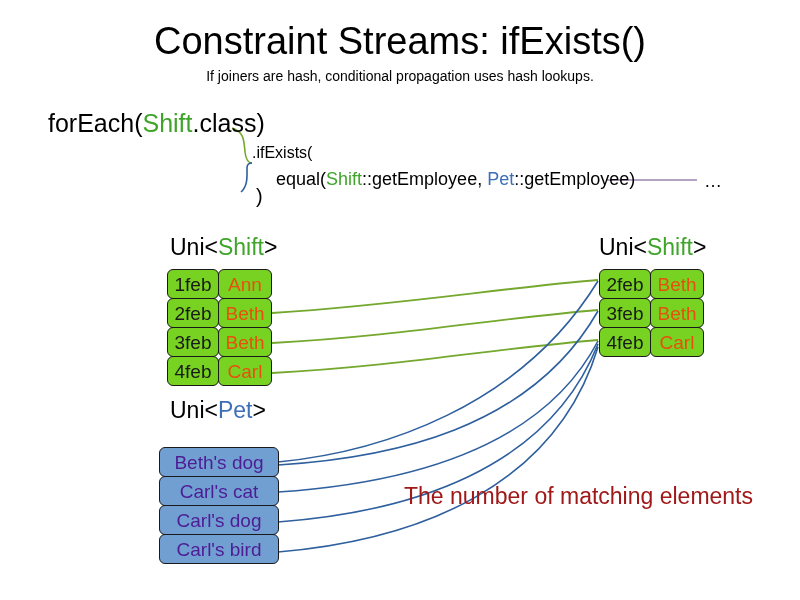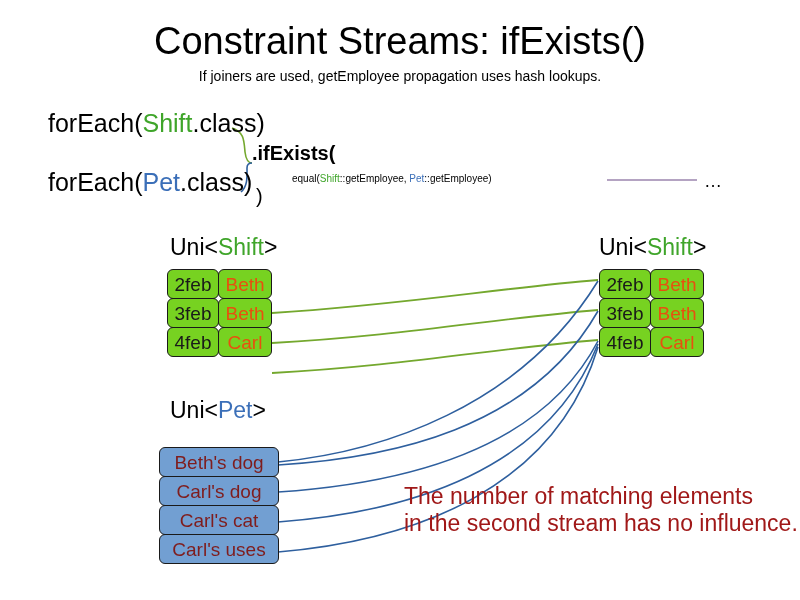--- a/index.html
+++ b/index.html
@@ -48,26 +48,26 @@
   }
   .code-line {
     position: absolute;
     font-size: 25px;
     line-height: 24px;
     white-space: nowrap;
     color: #000000;
   }
   #code-shift { left: 48px; top: 111px; }
   #code-pet   { left: 48px; top: 170px; }
-  #code-ifexists { left: 252px; top: 141px; font-size: 20px; font-weight: bold; }
+  #code-ifexists { left: 252px; top: 141px; font-size: 16px; }
   #code-equal {
     position: absolute;
-    left: 292px;
+    left: 276px;
     top: 170px;
-    font-size: 10px;
+    font-size: 18px;
     line-height: 18px;
     white-space: nowrap;
     color: #000000;
   }
   #code-closeparen {
     position: absolute;
     left: 256px;
     top: 184px;
     font-size: 20px;
     line-height: 24px;
@@ -112,21 +112,21 @@
     align-items: center;
     justify-content: center;
     font-size: 19px;
     line-height: 19px;
     overflow: hidden;
   }
   .cell.green { background: #77d221; }
   .cell.blue  { background: #729fd2; }
   .cell.date  { color: #1a1a1a; }
   .cell.name  { color: #e8500f; }
-  .cell.pet   { color: #7f1d1d; }
+  .cell.pet   { color: #4c1d95; }
 
   #stack-shift-left  { left: 167px; top: 269px; }
   #stack-shift-right { left: 599px; top: 269px; }
   #stack-pet         { left: 159px; top: 447px; }
 
   #stack-shift-left .cell.date,
   #stack-shift-right .cell.date { width: 52px; }
   #stack-shift-left .cell.name,
   #stack-shift-right .cell.name { width: 54px; margin-left: -1px; }
   #stack-pet .cell.pet { width: 120px; }
@@ -159,45 +159,46 @@
     <path d="M 272 373 C 400 366, 500 348, 598 340" fill="none" stroke="#74a82e" stroke-width="1.8"></path>
 
     <path d="M 278 462 C 380 452, 520 408, 598 281" fill="none" stroke="#2e5f9e" stroke-width="1.6"></path>
     <path d="M 278 465 C 390 458, 530 430, 598 311" fill="none" stroke="#2e5f9e" stroke-width="1.6"></path>
     <path d="M 278 492 C 400 484, 540 452, 598 341" fill="none" stroke="#2e5f9e" stroke-width="1.6"></path>
     <path d="M 278 522 C 410 512, 548 470, 598 344" fill="none" stroke="#2e5f9e" stroke-width="1.6"></path>
     <path d="M 278 552 C 420 540, 556 486, 598 347" fill="none" stroke="#2e5f9e" stroke-width="1.6"></path>
   </svg>
 
   <div class="title">Constraint Streams: ifExists()</div>
-  <div class="subtitle">If joiners are used, getEmployee propagation uses hash lookups.</div>
+  <div class="subtitle">If joiners are hash, conditional propagation uses hash lookups.</div>
 
   <div class="code-line" id="code-shift">
     <span>forEach(</span><span class="kw-shift">Shift</span><span>.class)</span>
   </div>
 
-  <div class="code-line" id="code-pet">
-    <span>forEach(</span><span class="kw-pet">Pet</span><span>.class)</span>
-  </div>
 
   <div class="code-line" id="code-ifexists">.ifExists(</div>
 
   <div id="code-equal">
     <span>equal(</span><span class="kw-shift">Shift</span><span>::getEmployee</span><span>, </span><span class="kw-pet">Pet</span><span>::getEmployee</span><span>)</span>
   </div>
 
   <div id="code-closeparen">)</div>
   <div id="ellipsis">…</div>
 
   <div class="stream-label" id="label-shift-left">
     <span>Uni&lt;</span><span class="kw-shift">Shift</span><span>&gt;</span>
   </div>
 
   <div class="stack" id="stack-shift-left">
     <div class="row">
+      <div class="cell green date">1feb</div>
+      <div class="cell green name">Ann</div>
+    </div>
+    <div class="row">
       <div class="cell green date">2feb</div>
       <div class="cell green name">Beth</div>
     </div>
     <div class="row">
       <div class="cell green date">3feb</div>
       <div class="cell green name">Beth</div>
     </div>
     <div class="row">
       <div class="cell green date">4feb</div>
       <div class="cell green name">Carl</div>
@@ -225,28 +226,27 @@
 
   <div class="stream-label" id="label-pet">
     <span>Uni&lt;</span><span class="kw-pet">Pet</span><span>&gt;</span>
   </div>
 
   <div class="stack" id="stack-pet">
     <div class="row">
       <div class="cell blue pet">Beth's dog</div>
     </div>
     <div class="row">
+      <div class="cell blue pet">Carl's cat</div>
+    </div>
+    <div class="row">
       <div class="cell blue pet">Carl's dog</div>
     </div>
     <div class="row">
-      <div class="cell blue pet">Carl's cat</div>
-    </div>
-    <div class="row">
-      <div class="cell blue pet">Carl's uses</div>
+      <div class="cell blue pet">Carl's bird</div>
     </div>
   </div>
 
   <div class="note">
     <div>The number of matching elements</div>
-    <div>in the second stream has no influence.</div>
   </div>
 
 </div>
 
 </body></html>

